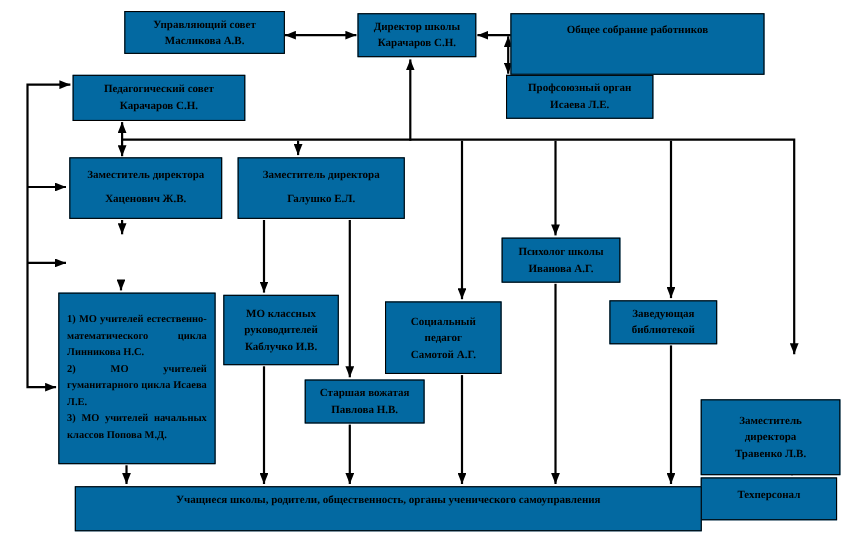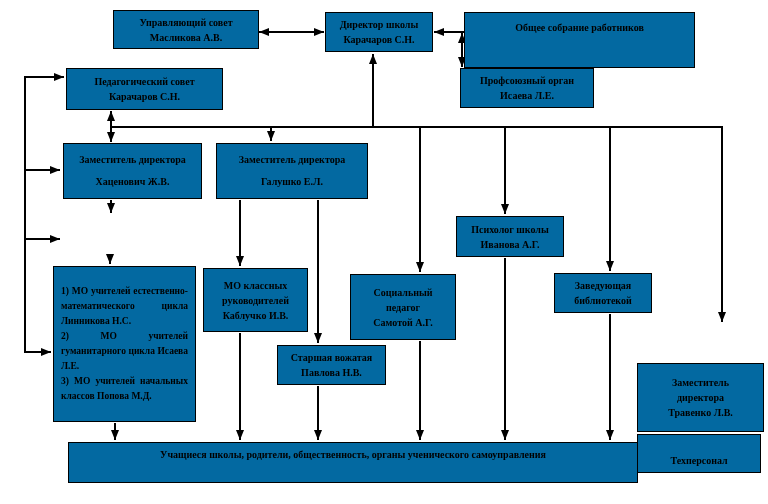--- a/index.html
+++ b/index.html
@@ -31,21 +31,21 @@
   .box.spread{line-height:22px;}
   .box.list{
     align-items:center;
     text-align:justify;
     font-size:9.5px;
     line-height:15px;
     padding:0 7px;
   }
   .box.list .lbl{text-align:justify;}
   .box.pad-top{padding-top:7px;}
-  .box.pad-top-sm{padding-top:18px;}
+  .box.pad-top-sm{padding-top:8px;}
 </style>
 </head>
 <body>
 
 <div class="page">
 
   <svg class="connectors" width="768" height="504" viewBox="0 0 768 504">
     <defs>
       <marker id="ah" markerWidth="5" markerHeight="4" refX="5" refY="2" orient="auto-start-reverse" markerUnits="strokeWidth">
         <path d="M0,0 L5,2 L0,4 Z" fill="#000000"></path>

